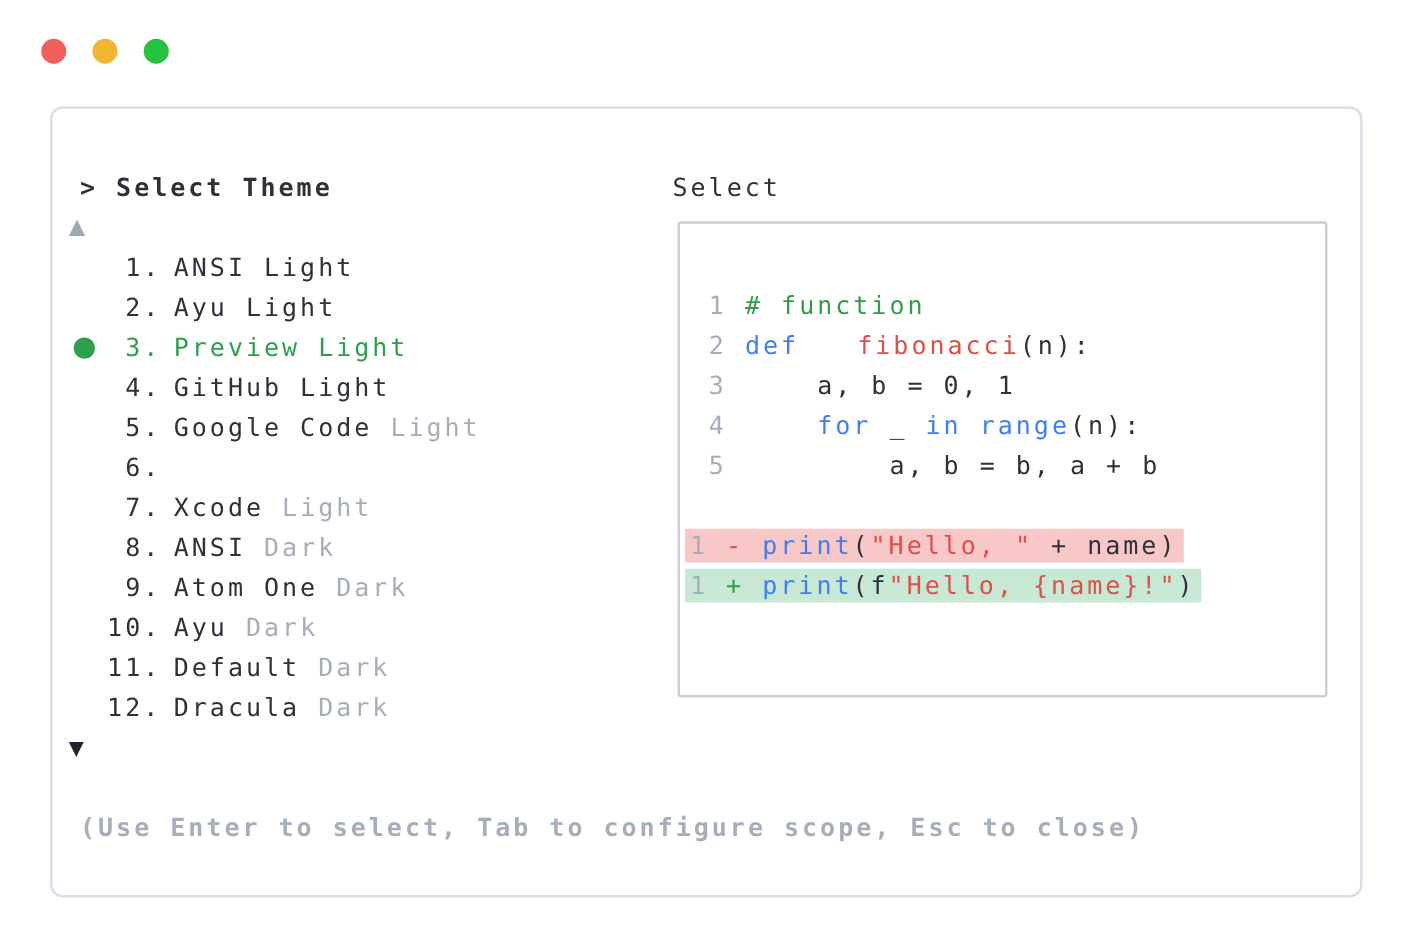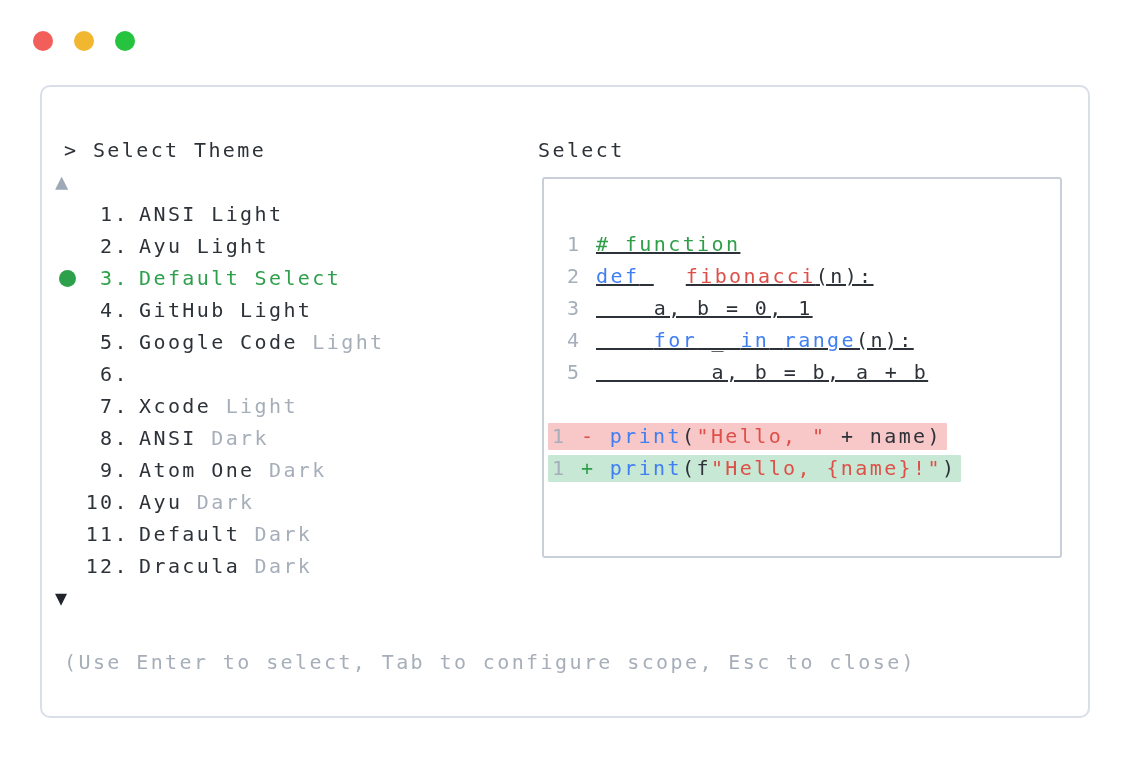--- a/index.html
+++ b/index.html
@@ -23,42 +23,42 @@
   .light.yellow{background:var(--traffic-yellow);}
   .light.green{background:var(--traffic-green);}
   
   .panel{
     position:absolute;left:40px;top:85px;width:1050px;height:633px;
     box-sizing:border-box;border:2px solid var(--panel-border);border-radius:10px;
     background:#fff;
   }
   
   .menu{position:absolute;left:13px;top:47px;}
-  .menu-row{height:32px;display:flex;align-items:center;white-space:pre;}
+  .menu-row{height:32px;display:flex;align-items:center;white-space:pre;font-weight:bold;}
   .prompt{padding-left:9px;color:var(--text-dark);}
   .arrow{font-size:22px;line-height:32px;}
   .arrow.up{color:var(--scroll-up-gray);}
   .arrow.down{color:var(--scroll-down-dark);font-size:20px;}
   .menu-item{height:32px;display:flex;align-items:center;cursor:pointer;}
   .slot-ind{width:24px;display:flex;align-items:center;justify-content:center;}
   .dot{width:17px;height:17px;border-radius:50%;background:var(--accent-green);}
   .slot-num{width:50px;text-align:right;white-space:pre;}
   .item-label{margin-left:10px;white-space:pre;}
   .menu-item.selected .slot-num,
   .menu-item.selected .name-part{color:var(--accent-green);}
   .muted{color:var(--muted-gray);}
   .help{padding-left:9px;color:var(--muted-gray);}
   
   .preview-title{position:absolute;left:496px;top:47px;height:32px;line-height:32px;}
   .preview-box{
     position:absolute;left:500px;top:90px;width:520px;height:381px;
     box-sizing:border-box;border:2px solid var(--preview-border);border-radius:3px;background:#fff;
   }
   .code{padding:49px 0 0 23px;}
-  .code-line{height:32px;line-height:32px;white-space:pre;text-decoration:underline;}
+  .code-line{height:32px;line-height:32px;white-space:pre;}
   .ln{display:inline-block;width:29px;color:var(--muted-gray);}
   .tok-plain{color:var(--text-dark);}
   .tok-kw{color:var(--keyword-blue);}
   .tok-fn{color:var(--string-red);margin-left:32px;}
   .tok-str{color:var(--string-red);}
   .tok-cmt{color:var(--comment-green);}
   .tok-dm{color:var(--string-red);}
   .tok-dp{color:var(--accent-green);}
   .diff{margin-top:32px;}
   .diff-line{height:32px;display:flex;align-items:center;margin-left:-19px;}
@@ -92,21 +92,21 @@
           <div class="menu-item">
             <span class="slot-ind"></span>
             <span class="slot-num">2.</span>
             <span class="item-label"><span class="name-part">Ayu Light</span></span>
           </div>
           <div class="menu-item selected">
             <span class="slot-ind">
               <span class="dot"></span>
             </span>
             <span class="slot-num">3.</span>
-            <span class="item-label"><span class="name-part">Default Select</span></span>
+            <span class="item-label"><span class="name-part">Preview Light</span></span>
           </div>
           <div class="menu-item">
             <span class="slot-ind"></span>
             <span class="slot-num">4.</span>
             <span class="item-label"><span class="name-part">GitHub Light</span></span>
           </div>
           <div class="menu-item">
             <span class="slot-ind"></span>
             <span class="slot-num">5.</span>
             <span class="item-label"><span class="name-part">Google Code</span> <span class="muted">Light</span></span>

